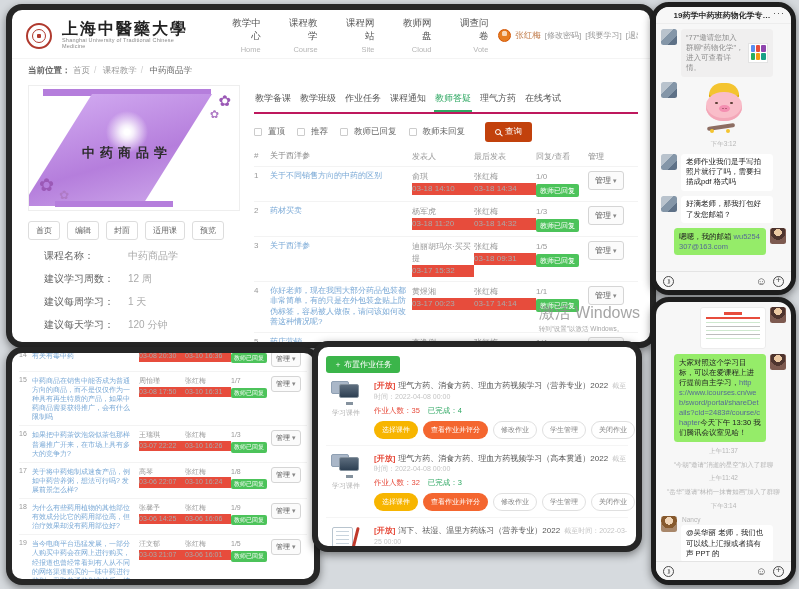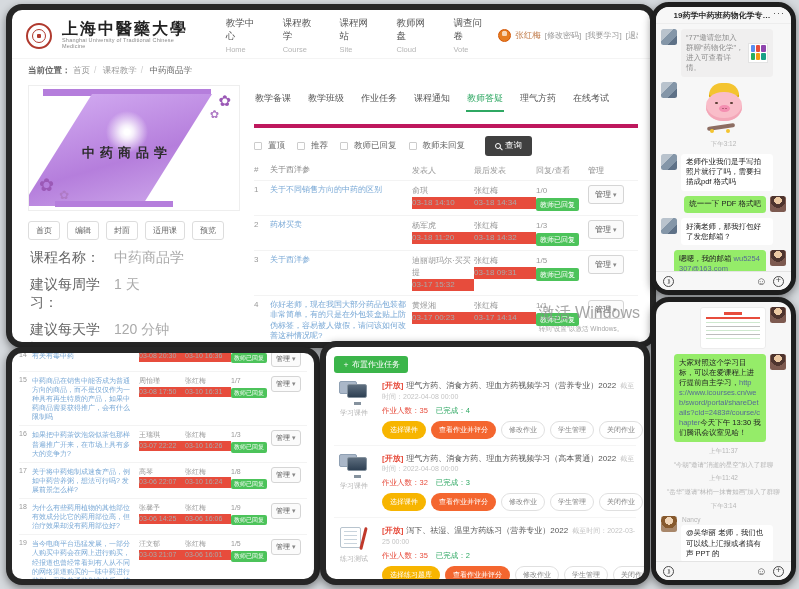--- a/index.html
+++ b/index.html
@@ -9,21 +9,21 @@
   
   #w-main{left:6px;top:4px;width:650px;height:344px;z-index:1}
   .lms-head{display:flex;align-items:center;padding:7px 12px 4px 14px;gap:10px}
   .seal{width:26px;height:26px;border:2.5px solid #b03a2e;border-radius:50%;display:flex;align-items:center;justify-content:center;flex:none}
   .seal i{display:block;width:14px;height:14px;border:1.5px solid #b03a2e;border-radius:50%;background:
     radial-gradient(circle at 50% 50%, #b03a2e 0 2px, transparent 2.5px)}
   .univ{line-height:1.05;}
   .univ .cn{font-family:"DejaVu Serif","Liberation Serif",serif;font-weight:bold;font-size:16px;letter-spacing:2px;color:#222}
   .univ .en{font-size:5.5px;color:#8a8a8a;letter-spacing:.2px}
   .nav{display:flex;gap:22px;margin-left:24px}
-  .nav .ni{text-align:left;cursor:pointer}
+  .nav .ni{text-align:right;cursor:pointer}
   .nav .ni .cn{font-size:9.5px;color:#555}
   .nav .ni .en{font-size:7.5px;color:#b5b5b5;margin-top:2px}
   .userbox{margin-left:auto;display:flex;align-items:center;gap:4px;white-space:nowrap;overflow:hidden}
   .uav{width:13px;height:13px;border-radius:50%;flex:none;background:radial-gradient(circle at 50% 32%,#f8d7b6 0 30%,#e67e22 31% 100%);border:1px solid #d35400}
   .uname{font-size:8.5px;color:#c07b4a}
   .ulink{font-size:8px;color:#999;cursor:pointer}
   .crumb{padding:6px 16px;font-size:8.5px;color:#999;border-top:1px solid #f4f4f4}
   .crumb b{color:#666;font-weight:bold}
   .crumb .ci{color:#999;cursor:pointer}
   .crumb .ci.cur{color:#666}
@@ -38,32 +38,32 @@
   .banner .btitle{position:absolute;left:0;right:14px;top:58px;text-align:center;font-family:"DejaVu Serif","Liberation Serif",serif;font-weight:bold;font-size:13px;letter-spacing:5px;color:#2c2c2c}
   .banner .bar-b{position:absolute;left:26px;bottom:3px;width:118px;height:6px;background:#b57edc}
   .fl{position:absolute;font-size:15px;color:#9b59b6}
   .fl.f1{right:8px;top:6px}
   .fl.f2{right:20px;top:22px;font-size:11px;color:#af7ac5}
   .fl.f3{left:10px;bottom:14px;font-size:18px}
   .fl.f4{left:30px;bottom:8px;font-size:12px;color:#af7ac5}
   .cbtns{display:flex;gap:7px;margin:10px 0 4px}
   .cbtn{font-size:8px;color:#666;background:#fff;border:1px solid #ddd;border-radius:3px;padding:3px 7px;cursor:pointer;white-space:nowrap}
   .cinfo{margin-top:6px}
-  .cirow{display:flex;margin:9px 2px;font-size:14px}
+  .cirow{display:flex;margin:9px 16px;font-size:10px}
   .cirow .lb{width:84px;color:#666}
   .cirow .vl{color:#aaa}
   
   .rpanel{flex:1;min-width:0}
-  .tabs{display:flex;gap:15px;border-bottom:4px solid #be185d;padding:4px 0 12px}
+  .tabs{display:flex;gap:7px;border-bottom:2px solid #be185d;padding:4px 0 0}
   .tab{font-size:9px;color:#555;padding:3px 1px 5px;cursor:pointer;white-space:nowrap}
   .tab.act{color:#2fa863;border-bottom:2px solid #2fa863}
   .filters{display:flex;align-items:center;gap:6px;padding:8px 0 6px}
   .chk{width:8px;height:8px;border:1px solid #ccc;border-radius:1px;background:#fff;display:inline-block;flex:none;cursor:pointer}
   .flb{font-size:8.5px;color:#666;margin-right:6px}
-  .qbtn{display:inline-flex;align-items:center;background:#404040;color:#fff;font-size:8.5px;border:none;border-radius:3px;padding:4px 10px;margin-left:8px;cursor:pointer}
+  .qbtn{display:inline-flex;align-items:center;background:#c2410c;color:#fff;font-size:8.5px;border:none;border-radius:3px;padding:4px 10px;margin-left:8px;cursor:pointer}
   .mag{display:inline-block;width:6px;height:6px;border:1.3px solid #fff;border-radius:50%;position:relative;margin-right:4px}
   .mag::after{content:"";position:absolute;width:3.5px;height:1.3px;background:#fff;transform:rotate(45deg);right:-2.5px;bottom:-1px}
   
   .tbl{font-size:8px}
   .th,.tr{display:flex;align-items:flex-start;border-bottom:1px solid #f3f3f3;padding:4px 0}
   .th{color:#888;padding:3px 0}
   .c-i{width:16px;color:#999;flex:none}
   .c-t{flex:1;min-width:0;color:#7aa9d6;padding-right:6px;line-height:1.3;cursor:pointer;text-decoration:none;display:block}
   .c-p{width:62px;flex:none;color:#999;line-height:1.5}
   .c-p .t2{color:#a9a9a9}
@@ -79,21 +79,21 @@
   #w-forum{left:6px;top:347px;width:314px;height:238px;z-index:3}
   #w-forum .inner{padding:0 7px;margin-top:-6px}
   #w-forum .tbl{font-size:7px}
   #w-forum .c-i{width:13px}
   #w-forum .c-p{width:46px;line-height:1.5}
   #w-forum .c-r{width:40px}
   #w-forum .c-m{width:36px}
   #w-forum .badge{font-size:6px;padding:1px 3px}
   #w-forum .mbtn{font-size:7px;padding:2px 4px}
   
-  #w-tasks{left:320px;top:341px;width:330px;height:244px;z-index:3}
+  #w-tasks{left:312px;top:341px;width:330px;height:211px;z-index:3}
   #w-tasks .inner{padding:6px 8px}
   .newbtn{display:inline-flex;align-items:center;background:#3bb54a;color:#fff;font-size:8px;border:none;border-radius:3px;padding:3px 8px;cursor:pointer}
   .newbtn .plus::before{content:"＋";margin-right:2px;font-size:8px}
   .titem{display:flex;gap:8px;padding:8px 0 2px;border-bottom:1px solid #f5f5f5}
   .ticon{width:40px;flex:none;text-align:center}
   .tlab{font-size:7px;color:#b5b5b5;margin-top:3px}
   .ic-pc{width:30px;height:24px;position:relative;margin:0 auto}
   .ic-pc .s2{position:absolute;left:0;top:0;width:18px;height:13px;background:#aab7c8;border:1.5px solid #8fa0b3;border-radius:2px}
   .ic-pc .s1{position:absolute;left:8px;top:3px;width:20px;height:14px;background:linear-gradient(#5d6d7e,#2e4053);border:1.5px solid #85929e;border-radius:2px}
   .ic-pc .st{position:absolute;left:15px;bottom:0px;width:7px;height:3px;background:#85929e}
@@ -238,20 +238,24 @@
           <button class="cbtn">封面</button>
           <button class="cbtn">适用课</button>
           <button class="cbtn">预览</button>
         </div>
         <div class="cinfo">
           <div class="cirow">
               <span class="lb">课程名称：</span>
               <span class="vl">中药商品学</span>
             </div>
           <div class="cirow">
+              <span class="lb">建议学习周数：</span>
+              <span class="vl">12 周</span>
+            </div>
+          <div class="cirow">
               <span class="lb">建议每周学习：</span>
               <span class="vl">1 天</span>
             </div>
           <div class="cirow">
               <span class="lb">建议每天学习：</span>
               <span class="vl">120 分钟</span>
             </div>
         </div>
       </div>
 
@@ -581,24 +585,20 @@
             <div class="board"></div>
             <span class="w1"></span>
             <span class="w2"></span>
         </div>
       </div>
       <div class="ctime">下午3:12</div>
       <div class="mrow">
         <span class="av av-grp"></span>
         <div class="bub">老师作业我们是手写拍照片就行了吗，需要扫描成pdf 格式吗</div>
       </div>
-      <div class="mrow right">
-        <span class="av av-w"></span>
-        <div class="bub">统一一下 PDF 格式吧</div>
-      </div>
       <div class="mrow">
         <span class="av av-grp"></span>
         <div class="bub">好滴老师，那我打包好了发您邮箱？</div>
       </div>
       <div class="mrow right">
         <span class="av av-w"></span>
         <div class="bub"><span>嗯嗯，我的邮箱 </span><span class="lnk">wu5254307@163.com</span></div>
       </div>
 
     </div>

